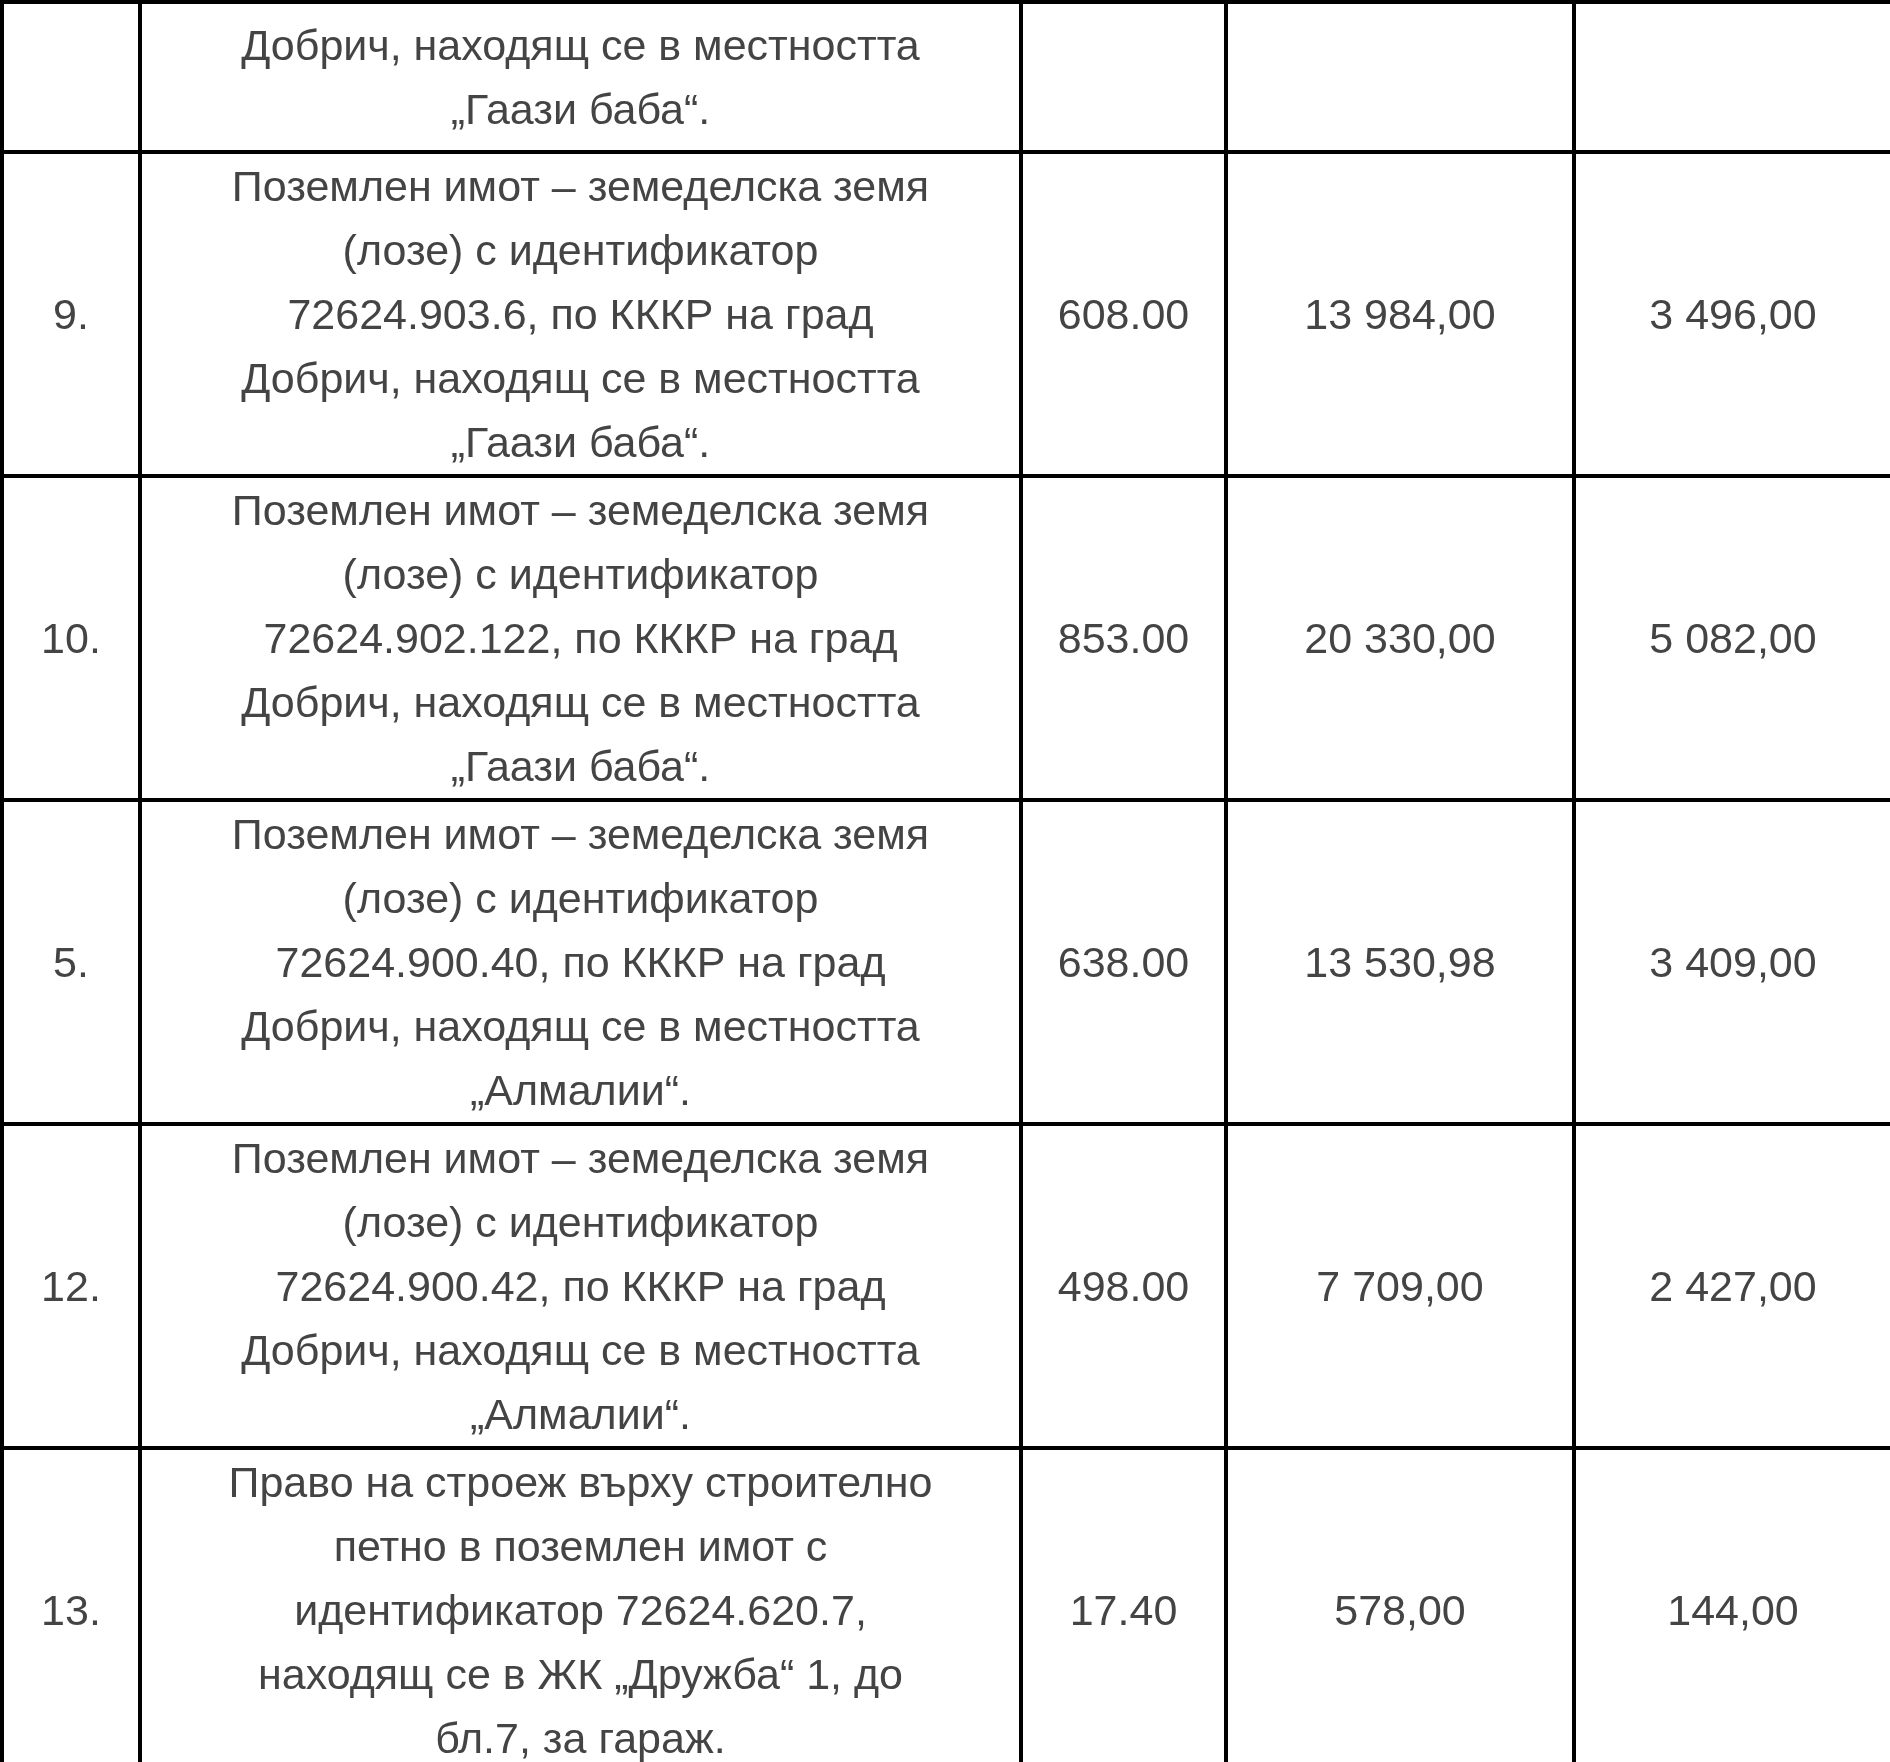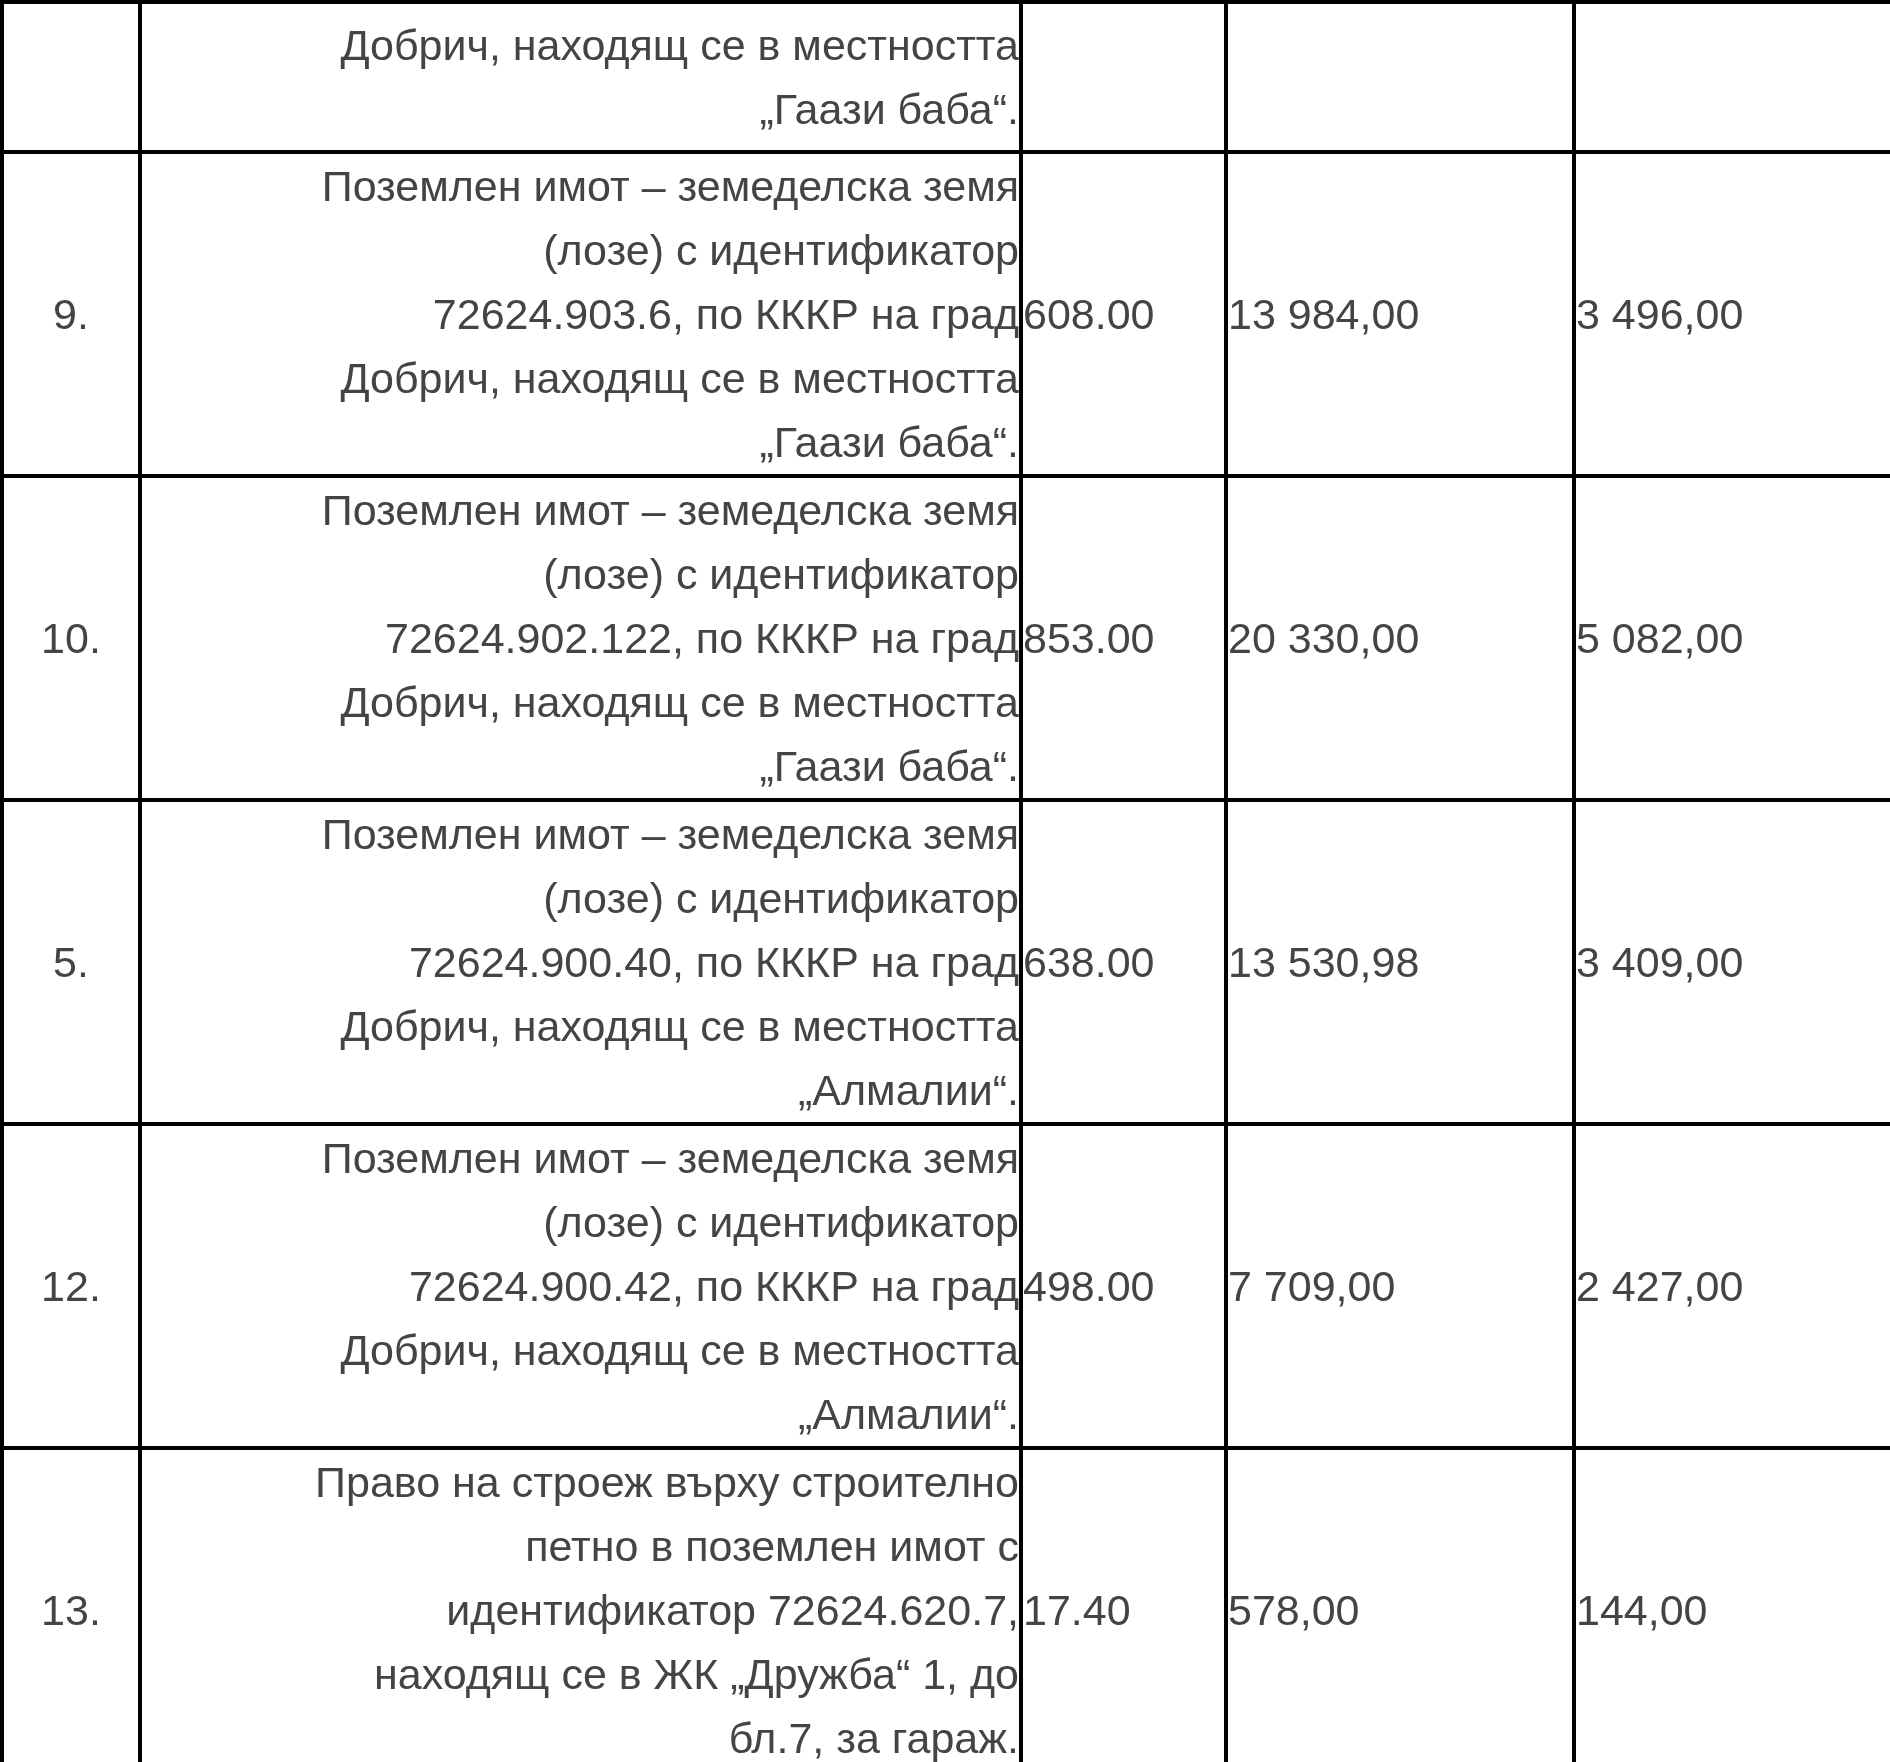--- a/index.html
+++ b/index.html
@@ -26,24 +26,24 @@
     vertical-align: middle;
     overflow: hidden;
     padding: 0;
   }
   td.cell-num {
     text-align: center;
   }
   td.cell-desc {
     padding: 2px 30px 2px 15px;
     white-space: pre-line;
-    text-align: right;
+    text-align: center;
   }
   td.cell-val {
-    text-align: left;
+    text-align: center;
   }
   tr.row-partial {
     height: 150px;
   }
   tr.row-full {
     height: 321px;
   }
 </style>
 </head>
 <body style="background: rgb(255, 255, 255);">

